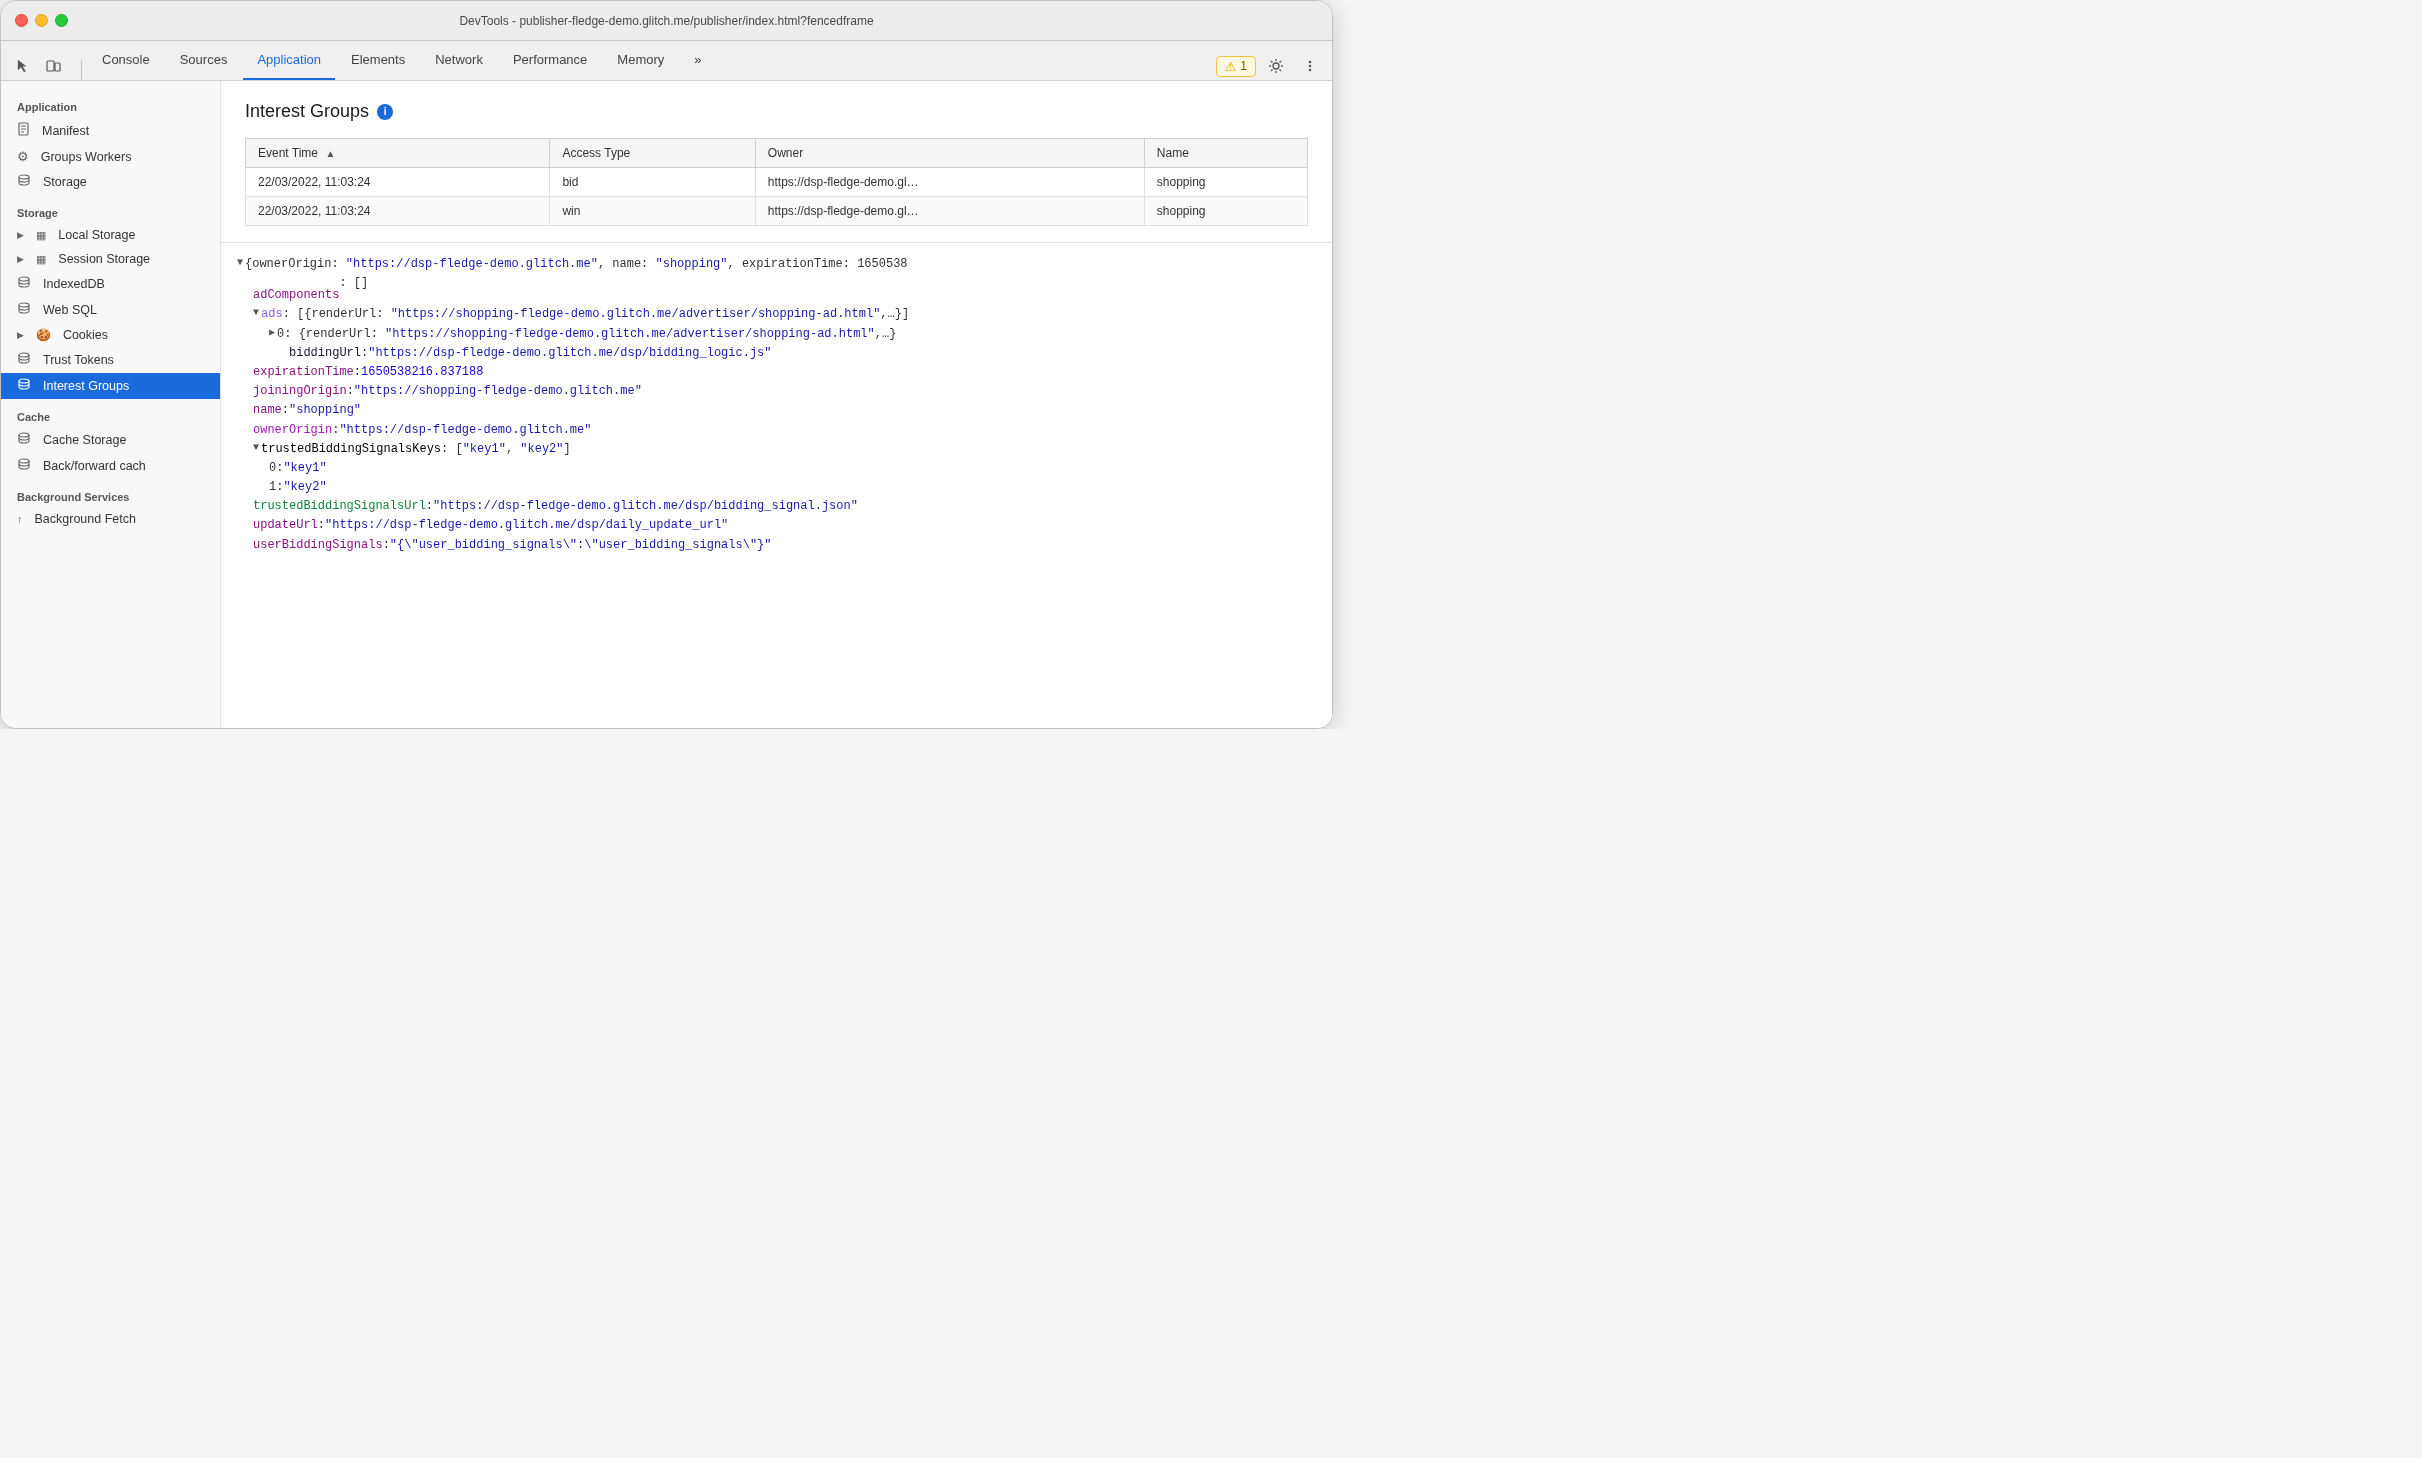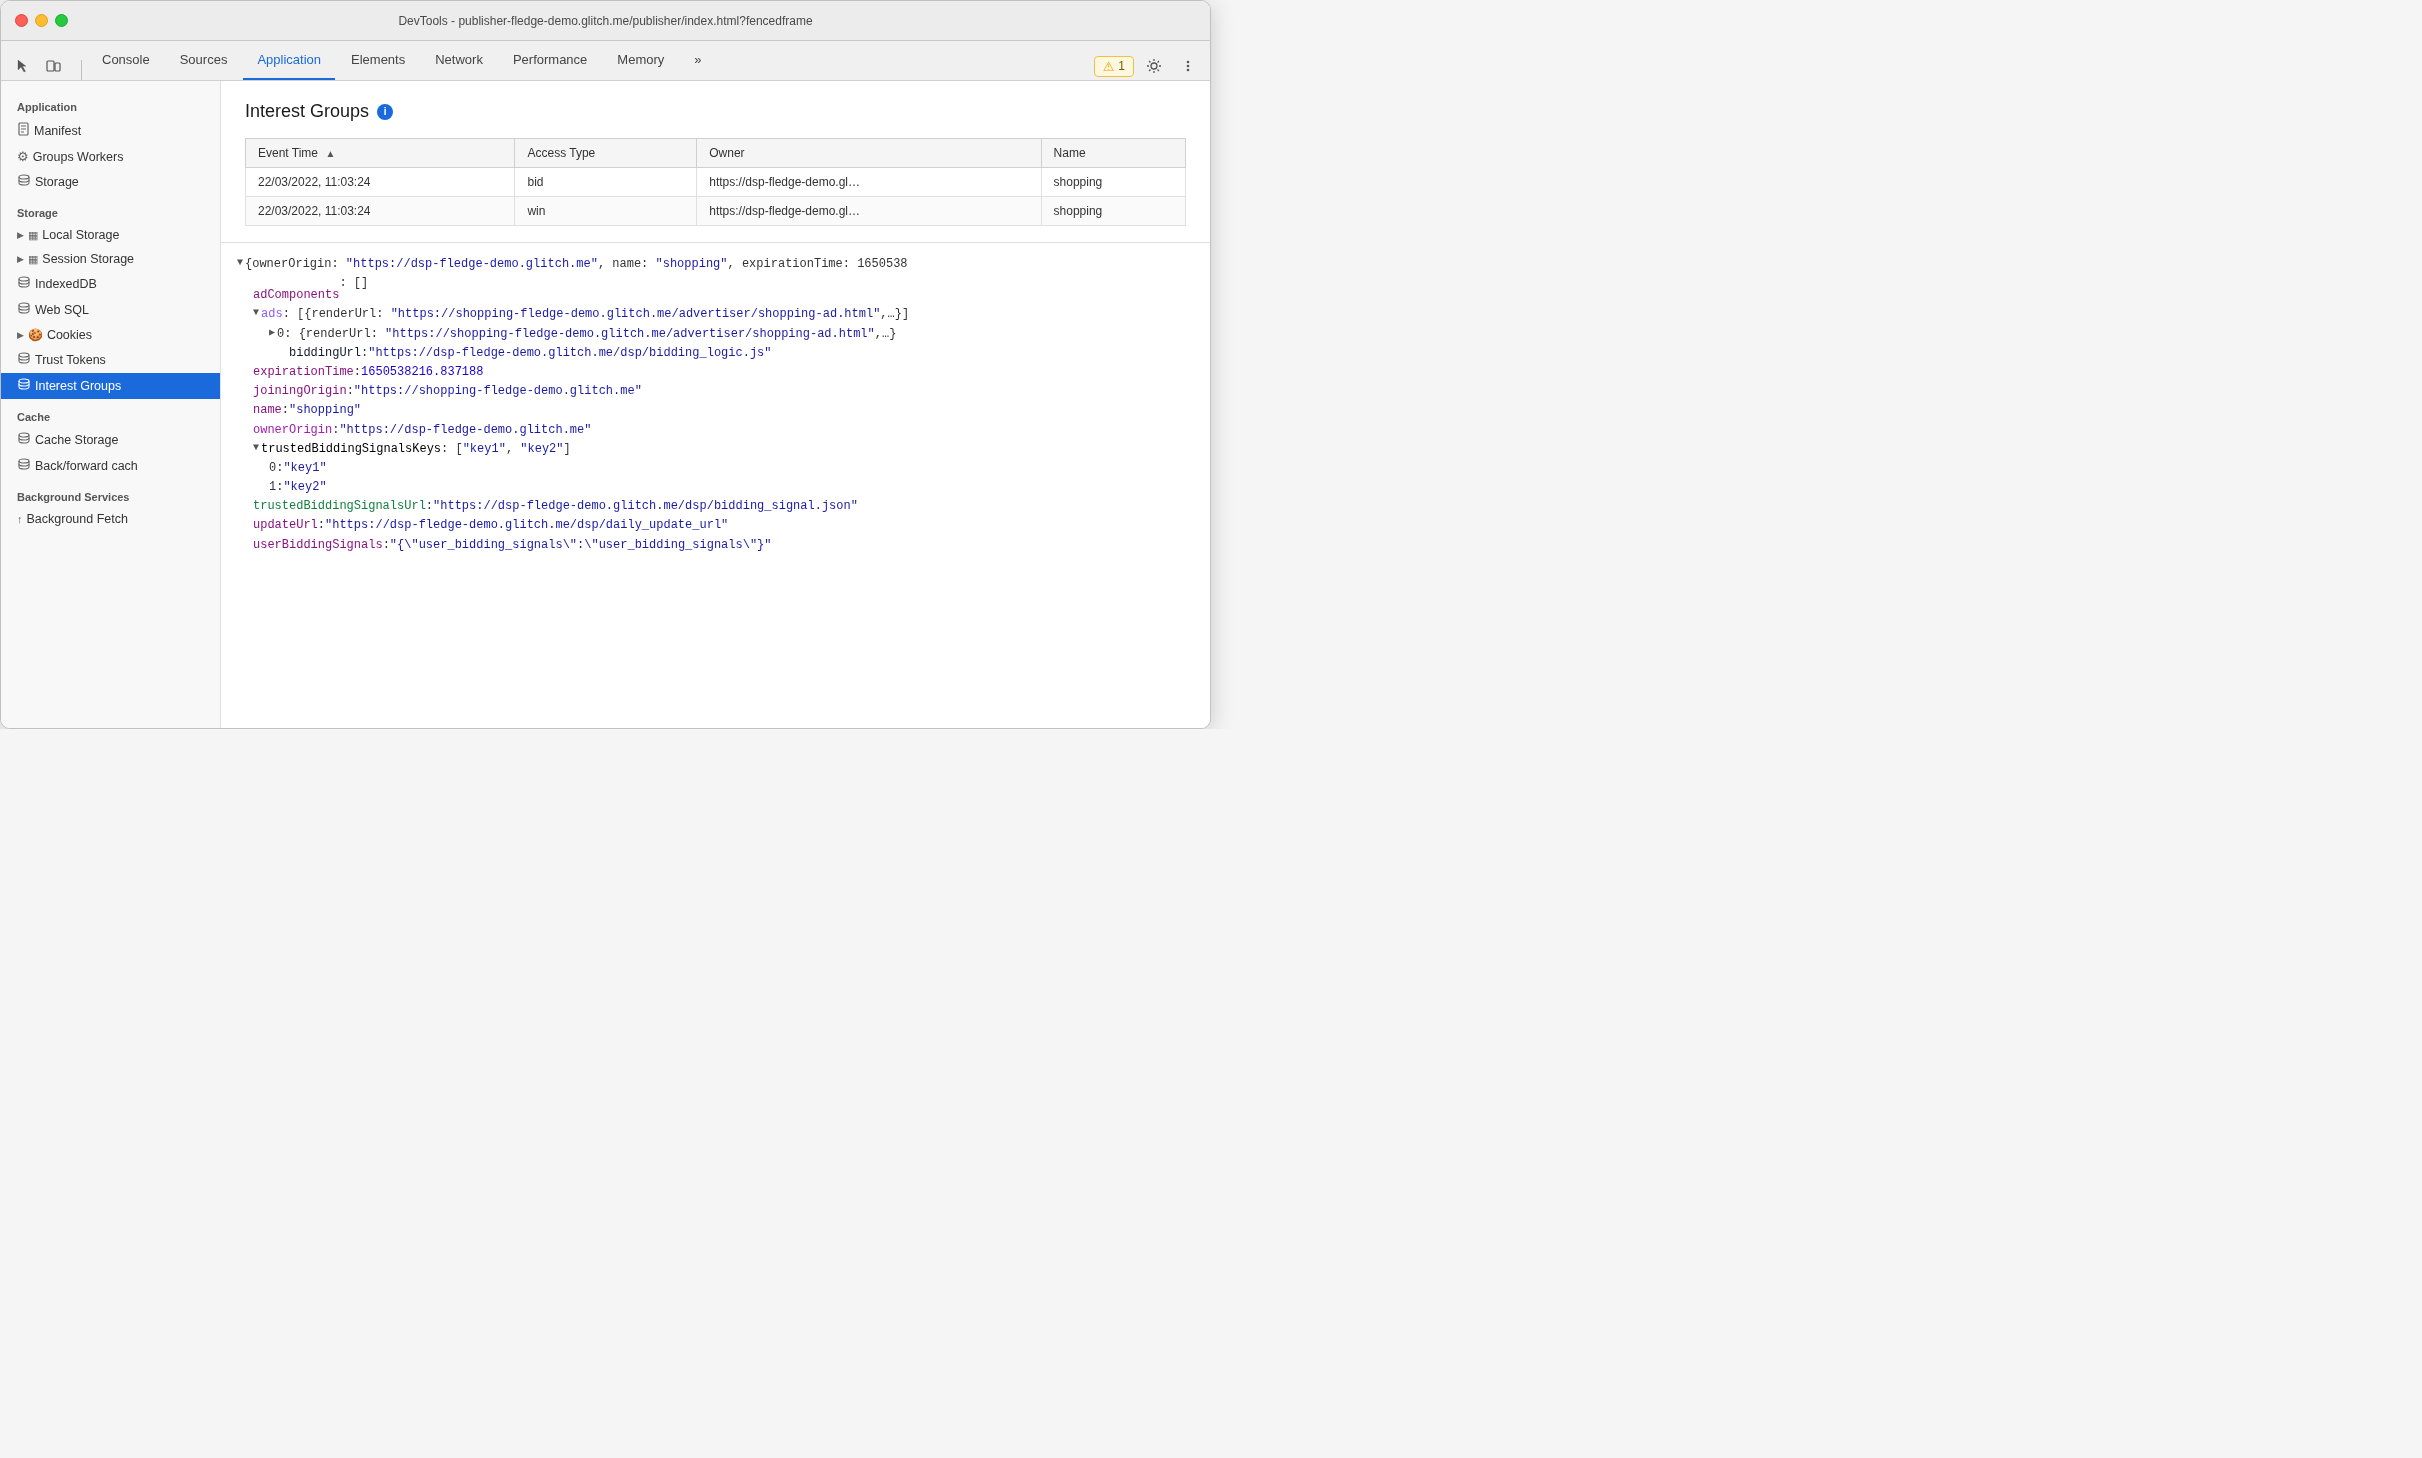--- a/index.html
+++ b/index.html
@@ -3,24 +3,24 @@
   <meta charset="utf-8">
   <style>
     * { box-sizing: border-box; margin: 0; padding: 0; }
     body {
       font-family: -apple-system, BlinkMacSystemFont, "Segoe UI", sans-serif;
       font-size: 13px;
       background: #f5f5f5;
       color: #1a1a1a;
     }
     .window {
-      width: 1211px;
+      width: 1333px;
       min-height: 729px;
       background: #ffffff;
-      border-radius: 10px;
+      border-radius: 16px;
       border: 1px solid #c0c0c0;
       box-shadow: 0 4px 24px rgba(0,0,0,0.18);
       overflow: hidden;
       display: flex;
       flex-direction: column;
     }
     
     .titlebar {
       background: #ececec;
       border-bottom: 1px solid #c8c8c8;
@@ -130,21 +130,21 @@
       font-size: 11px;
       font-weight: 600;
       color: #555;
       padding: 8px 16px 4px;
       text-transform: none;
       letter-spacing: 0;
     }
     .sidebar-item {
       display: flex;
       align-items: center;
-      gap: 4px;
+      gap: 12px;
       padding: 5px 16px;
       cursor: pointer;
       color: #333;
       font-size: 12.5px;
       border-radius: 0;
       white-space: nowrap;
       overflow: hidden;
     }
     .sidebar-item.active {
       background: #1a6adb;

